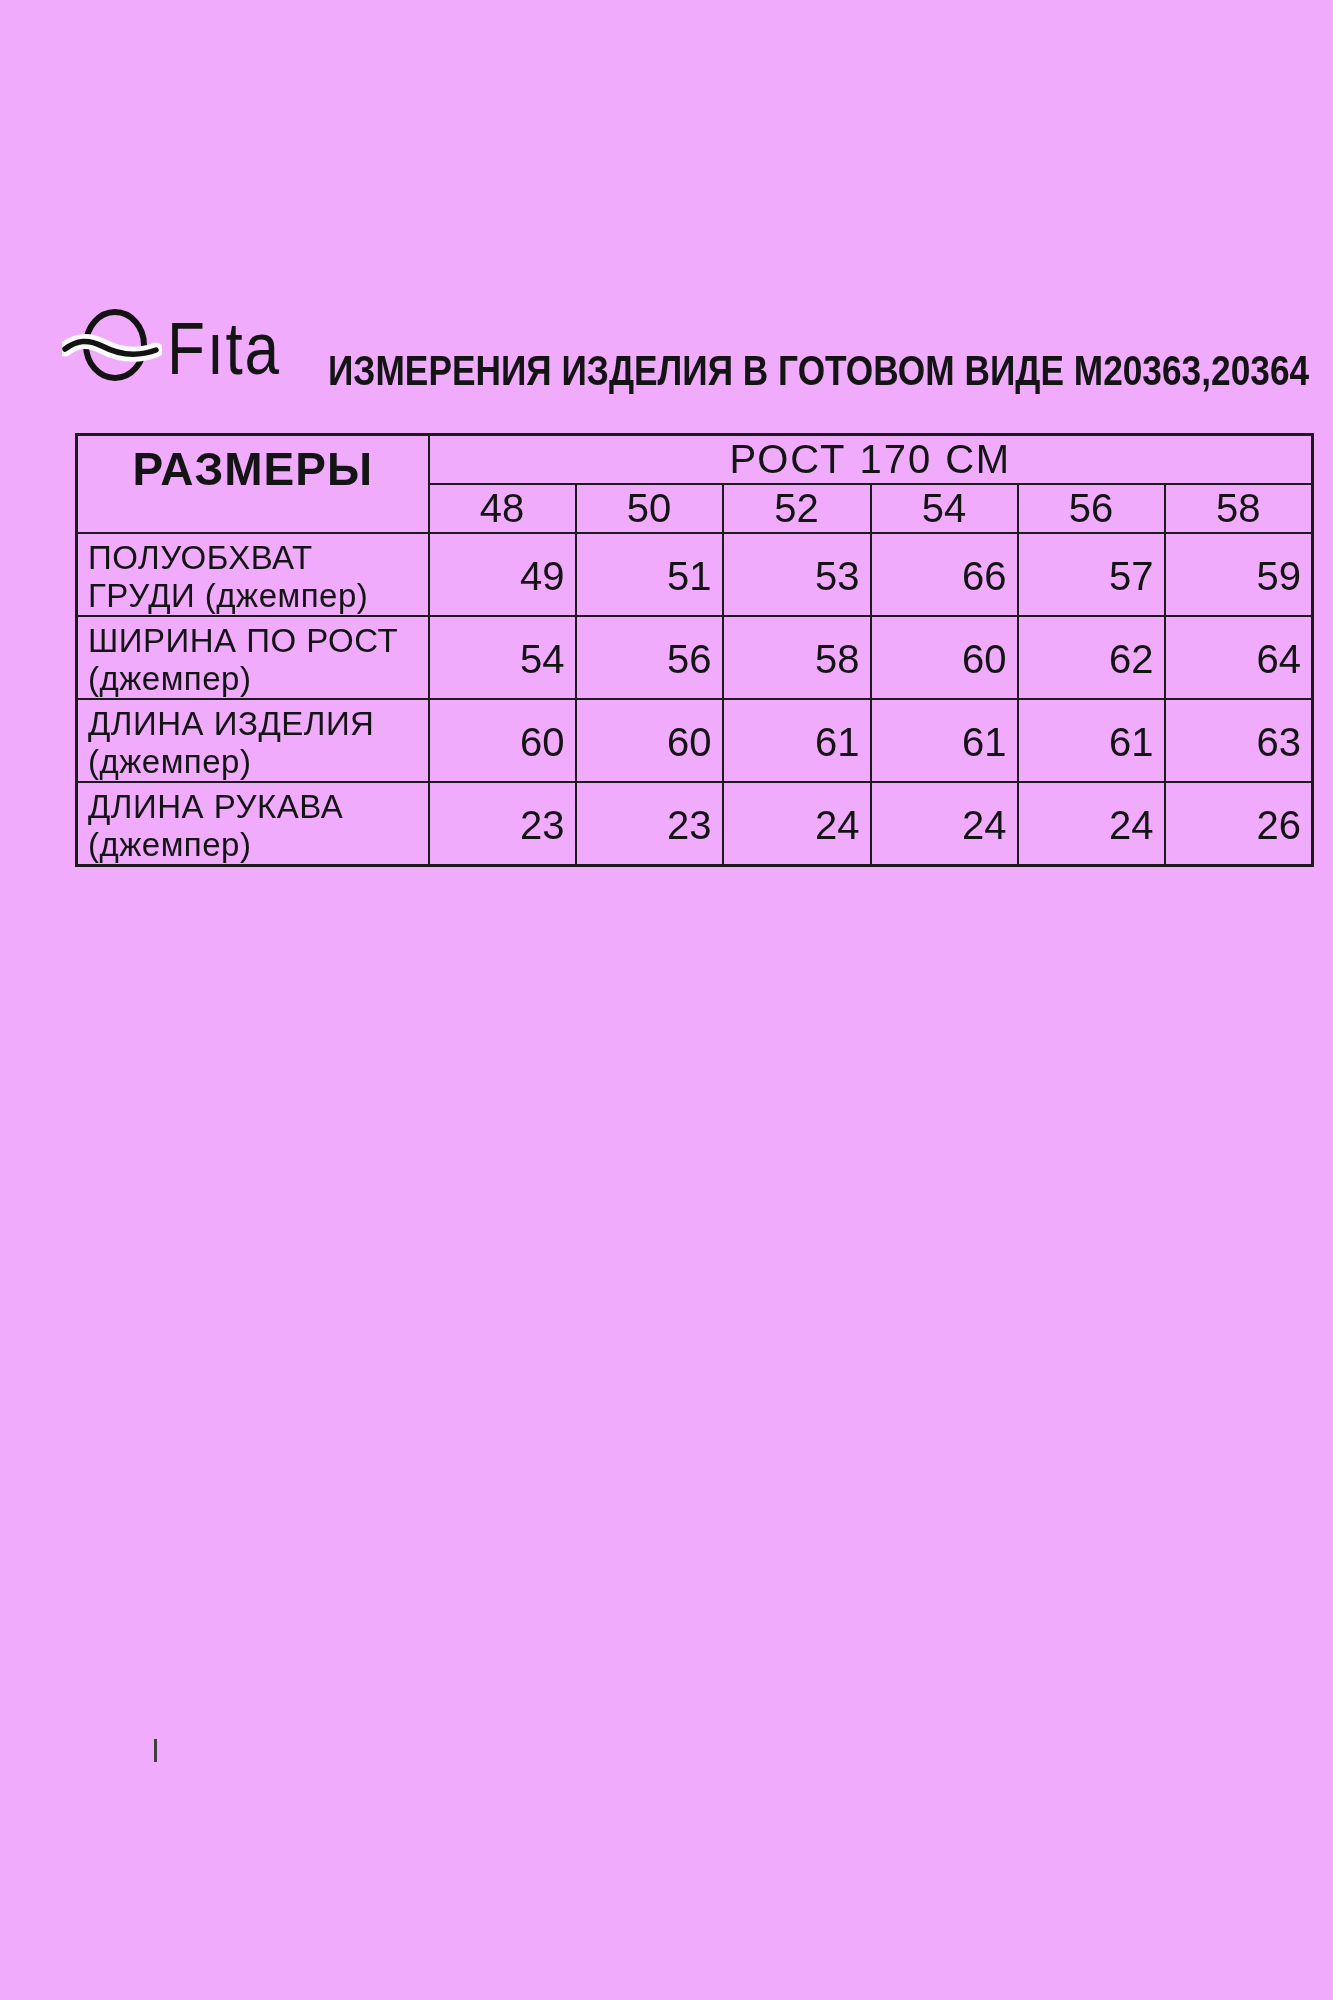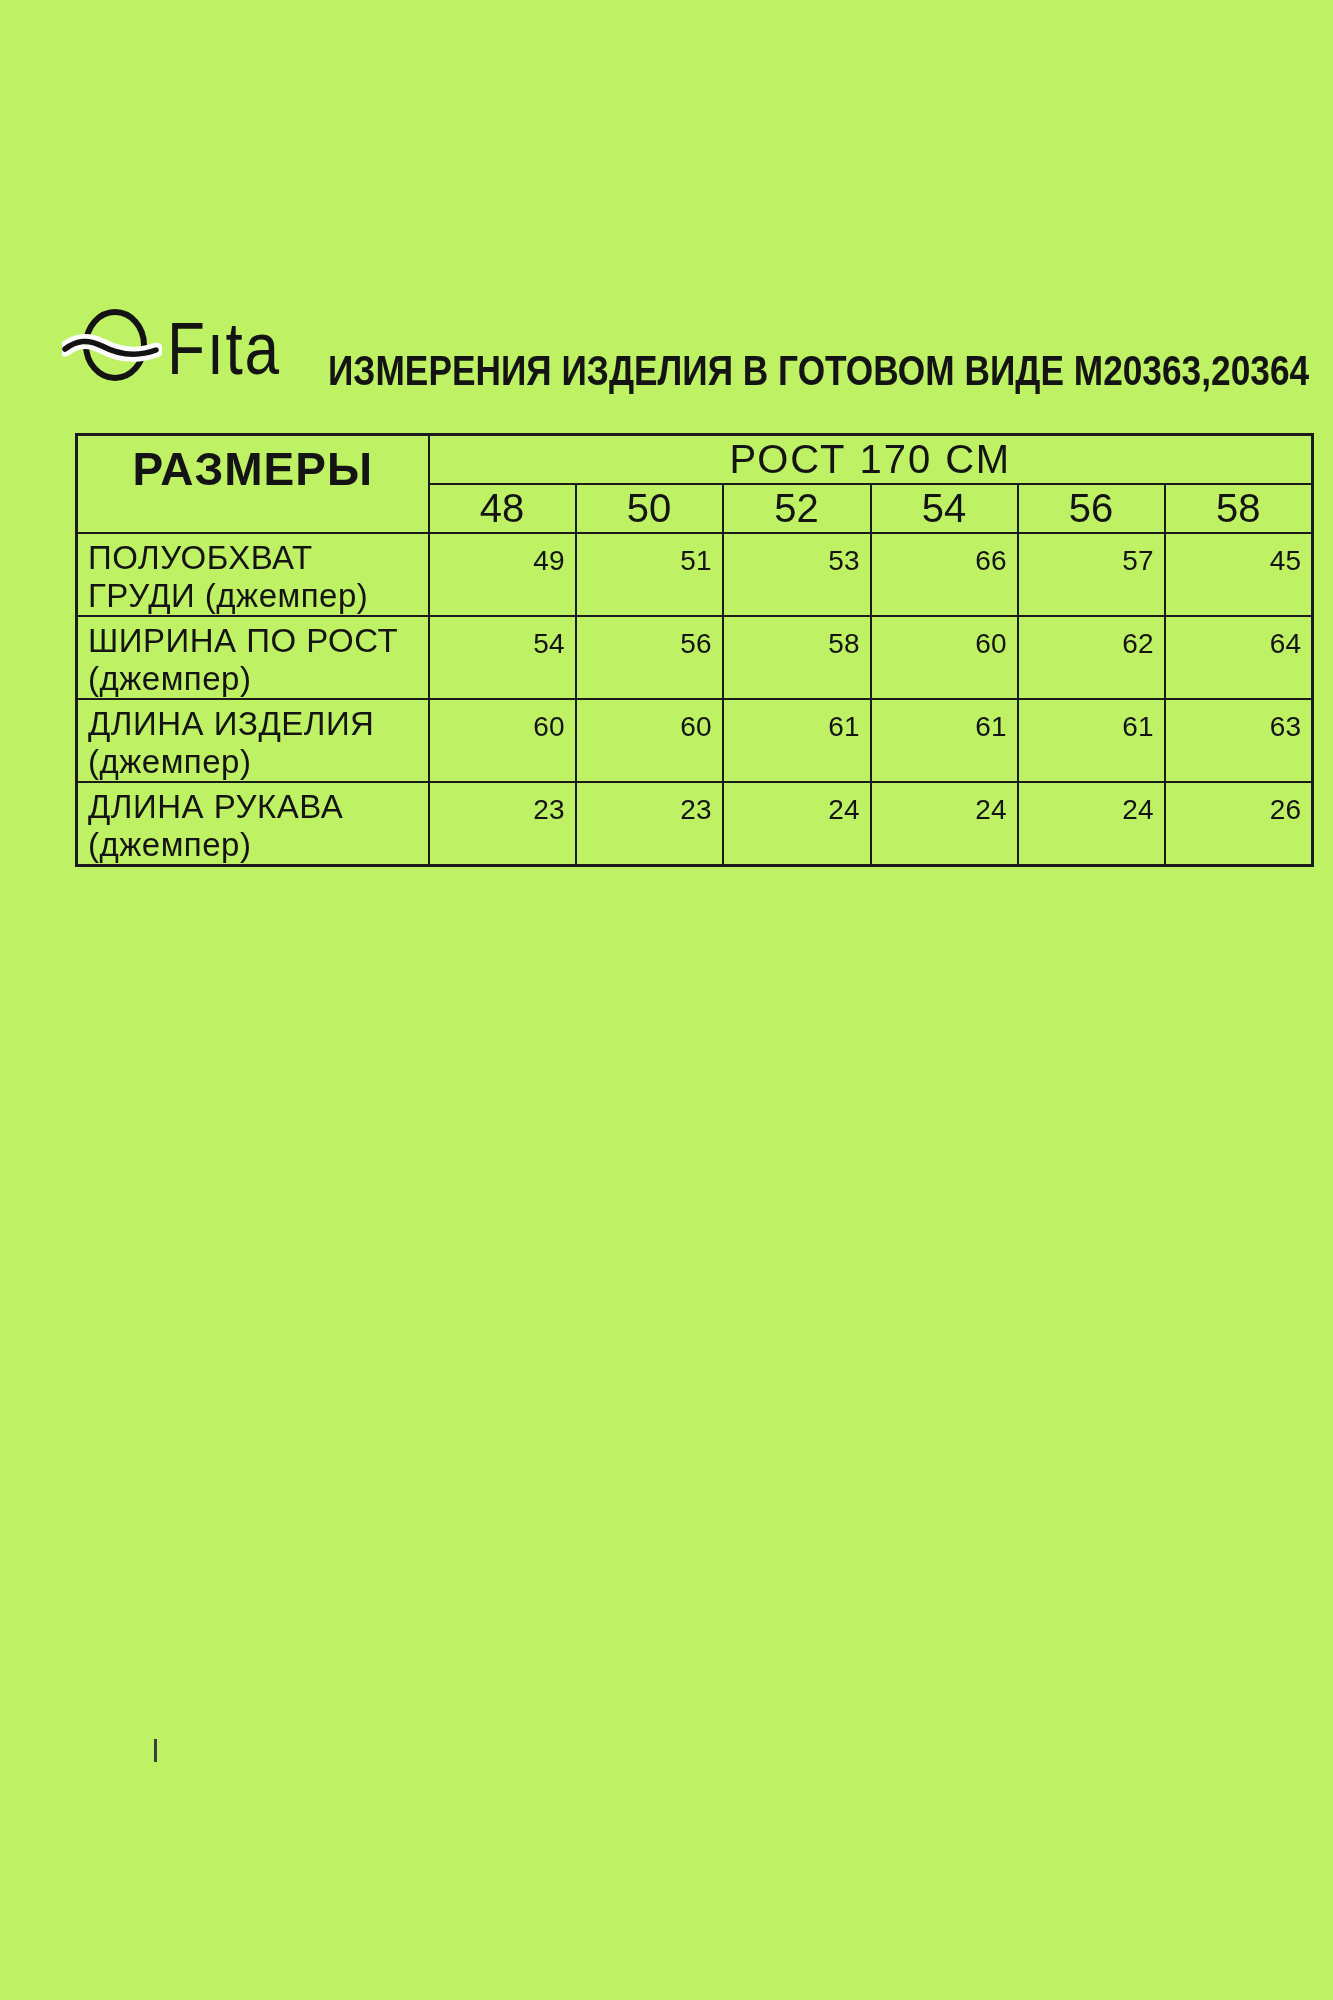--- a/index.html
+++ b/index.html
@@ -1,19 +1,19 @@
 <!DOCTYPE html>
 <html><head>
 <meta charset="utf-8">
 <style>
   html,body { margin:0; padding:0; }
   #page {
     position:relative;
     width:1333px; height:2000px;
-    background:#bef264;
+    background:#f0abfc;
     font-family:"Liberation Sans","DejaVu Sans",sans-serif;
     color:#141414;
     overflow:hidden;
   }
 
   
   .logo-icon { position:absolute; left:62px; top:304px; }
   .logo-text {
     position:absolute; left:167px; top:309px;
     font-size:74px; line-height:80px; letter-spacing:2px;
@@ -56,23 +56,23 @@
   td.size {
     font-size:40px;
     text-align:center; vertical-align:middle;
   }
   td.label {
     font-size:33px; line-height:38px; letter-spacing:0.5px;
     vertical-align:top; padding:5px 6px 0 10px;
   }
   td.label span { display:block; }
   td.val {
-    font-size:28px; line-height:1;
+    font-size:40px; line-height:1;
     text-align:right; vertical-align:top;
-    padding:13px 10px 0 0;
+    padding:22px 10px 0 0;
   }
 
   
   .tick {
     position:absolute; left:154px; top:1739px;
     width:3px; height:23px; background:#3f3f3f;
   }
 </style>
 </head>
 <body>
@@ -117,21 +117,21 @@
       <tr class="r-data1">
         <td class="label">
           <span>ПОЛУОБХВАТ</span>
           <span>ГРУДИ (джемпер)</span>
         </td>
         <td class="val">49</td>
         <td class="val">51</td>
         <td class="val">53</td>
         <td class="val">66</td>
         <td class="val">57</td>
-        <td class="val">45</td>
+        <td class="val">59</td>
       </tr>
 
       <tr class="r-data2">
         <td class="label">
           <span>ШИРИНА ПО РОСТ</span>
           <span>(джемпер)</span>
         </td>
         <td class="val">54</td>
         <td class="val">56</td>
         <td class="val">58</td>

